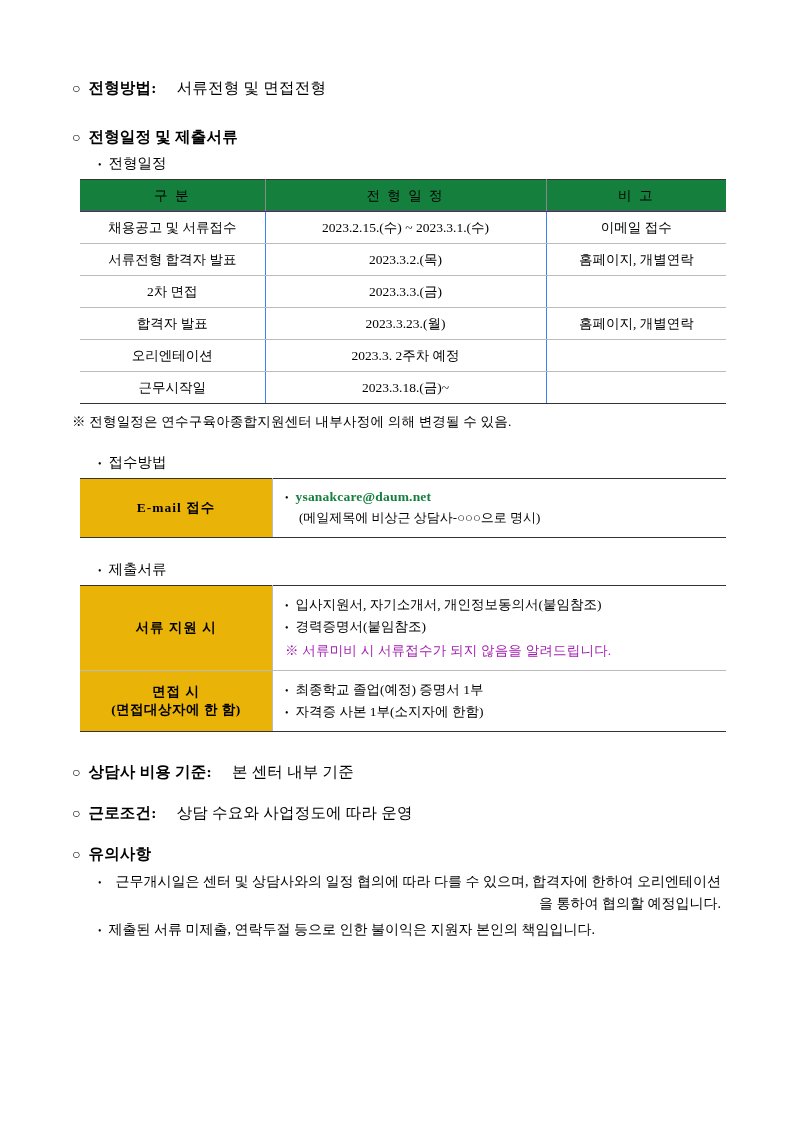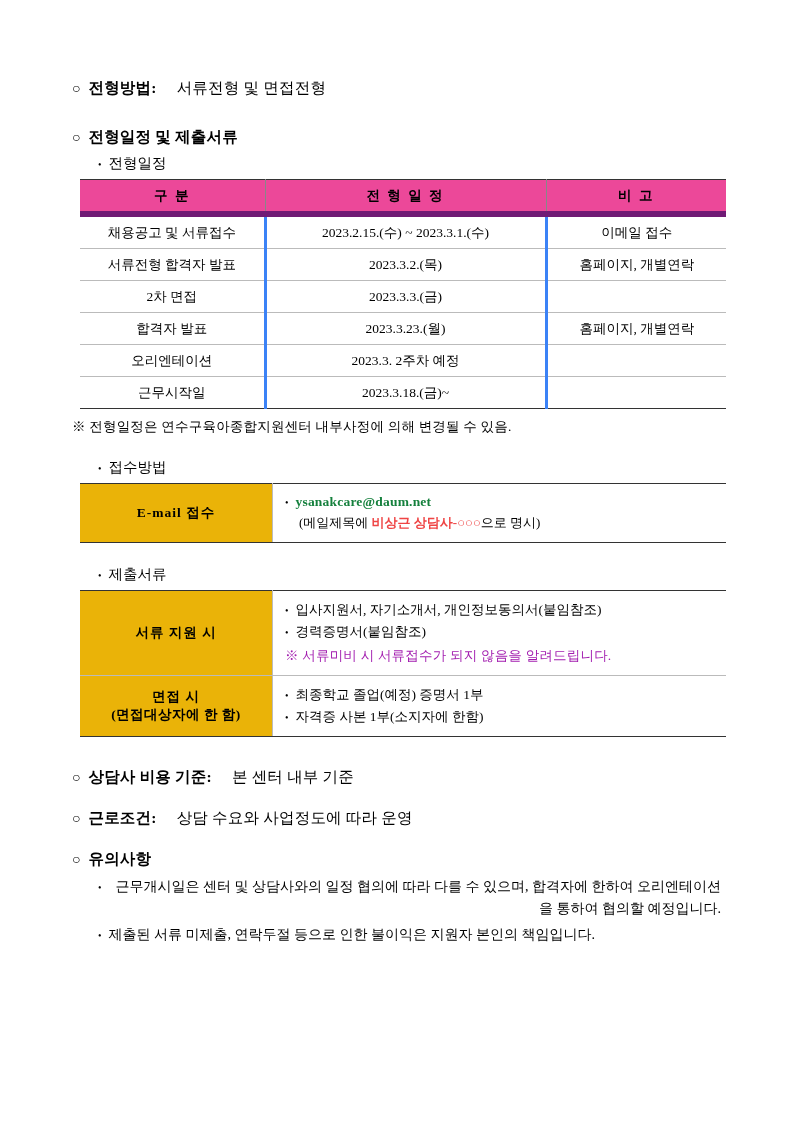--- a/index.html
+++ b/index.html
@@ -69,35 +69,35 @@
   table.sched th, table.sched td {
     border-left: none;
     border-right: none;
     border-top: 1px solid #555;
     border-bottom: 1px solid #555;
     text-align: center;
     padding: 6px 4px;
     height: 19px;
   }
   table.sched thead th {
-    background: #ec4899;
-    font-weight: bold;
+    background: #15803d;
+    font-weight: normal;
     letter-spacing: 2px;
     border-top: 1.6px solid #333;
-    border-bottom: 6px solid #701a75;
+    border-bottom: 1px solid #701a75;
   }
   table.sched tbody td {
     border-top: none;
     border-bottom: 1px solid #bbbbbb;
   }
   table.sched tbody tr:last-child td {
     border-bottom: 1.6px solid #333;
   }
   table.sched tbody td.col-sep {
-    border-right: 3px solid #3b82f6;
+    border-right: 1px solid #3b82f6;
     margin-top: 29px;
   }
   table.sched thead th.col-sep {
     border-right: 1px solid #888;
   }
 
   .note-line {
     font-size: 13.5px;
     margin: 9px 12px 0 0;
     letter-spacing: 0.2px;
@@ -150,22 +150,22 @@
   .mail {
     font-weight: bold;
     color: #15803d;
     letter-spacing: 0.2px;
   }
   .sub-note {
     margin: 4px 0 0 14px;
     font-size: 13px;
   }
   .red-strong {
-    color: #ef4444;
-    font-weight: bold;
+    color: #000000;
+    font-weight: normal;
   }
   .warn {
     color: #a21caf;
     margin: 6px 0 0 0;
     letter-spacing: 0.2px;
   }
 
   .gap-s { height: 14px; }
   .gap-m { height: 22px; }
   .gap-l { height: 30px; }

